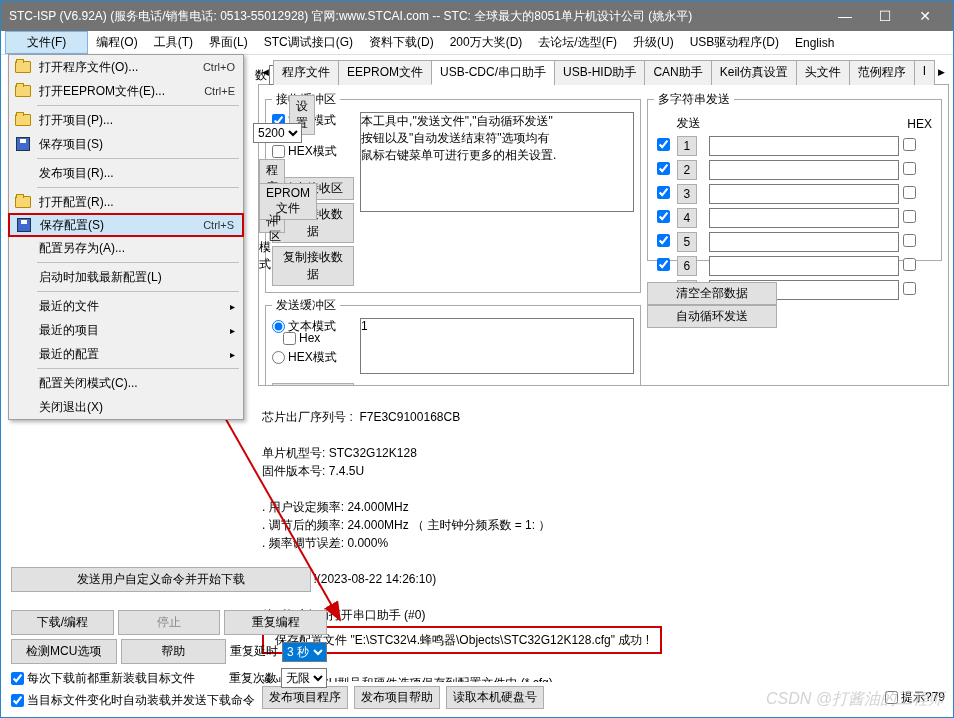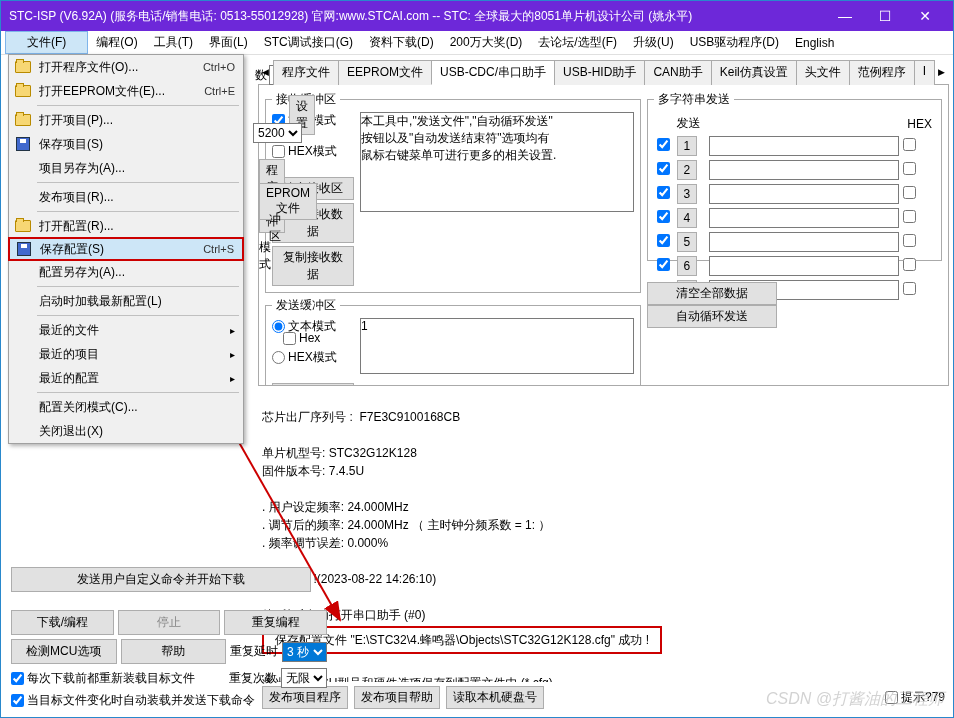--- a/index.html
+++ b/index.html
@@ -1,18 +1,18 @@
 <!DOCTYPE html>
 <html><head>
 <meta charset="utf-8">
 <style>
 * { box-sizing: border-box; margin: 0; padding: 0; font-family: "Microsoft YaHei", SimSun, Arial, sans-serif; }
 body { background: #f0f0f0; font-size: 12px; width: 954px; height: 718px; overflow: hidden; position: relative; }
 .window { width: 954px; height: 718px; background: #fff; border: 1px solid #2988cc; display: flex; flex-direction: column; }
-.titlebar { background: #6d28d9; color: #fff; height: 30px; display: flex; align-items: center; padding: 0 8px; font-size: 12px; }
+.titlebar { background: #737373; color: #fff; height: 30px; display: flex; align-items: center; padding: 0 8px; font-size: 12px; }
 .titlebar .title { flex: 1; white-space: nowrap; overflow: hidden; }
 .titlebar .winbtns { display: flex; gap: 0; }
 .titlebar .winbtn { width: 40px; height: 30px; display: flex; align-items: center; justify-content: center; color: #fff; font-size: 14px; }
 .menubar { background: #fff; height: 24px; display: flex; align-items: center; padding: 0 4px; border-bottom: 1px solid #e0e0e0; font-size: 12px; }
 .menubar .mi { padding: 8px 8px; cursor: default; }
 .menubar .mi.active { background: #cde6f7; border: 1px solid #7eb4ea; padding: 2px 21px; }
 .dropdown { position: absolute; top: 54px; left: 8px; width: 236px; background: #f0f0f0; border: 1px solid #a0a0a0; box-shadow: 2px 2px 4px rgba(0,0,0,0.3); z-index: 100; }
 .dropdown .dditem { display: flex; align-items: center; height: 24px; padding: 0 8px 0 4px; position: relative; }
 .dropdown .dditem.hl { background: #cde6f7; border: 2px solid #c00; margin: -1px; position: relative; z-index: 2; }
 .dropdown .ddicon { width: 20px; height: 16px; margin-right: 6px; display: flex; align-items: center; justify-content: center; }
@@ -314,24 +314,20 @@
         <div class="icon-folder"></div>
       </span>
       <span class="ddtext">打开项目(P)...</span>
     </div>
     <div class="dditem">
       <span class="ddicon">
         <div class="icon-save"></div>
       </span>
       <span class="ddtext">保存项目(S)</span>
     </div>
-    <div class="dditem">
-      <span class="ddicon"></span>
-      <span class="ddtext">项目另存为(A)...</span>
-    </div>
     <div class="sep"></div>
     <div class="dditem">
       <span class="ddicon"></span>
       <span class="ddtext">发布项目(R)...</span>
     </div>
     <div class="sep"></div>
     <div class="dditem">
       <span class="ddicon">
         <div class="icon-folder"></div>
       </span>

